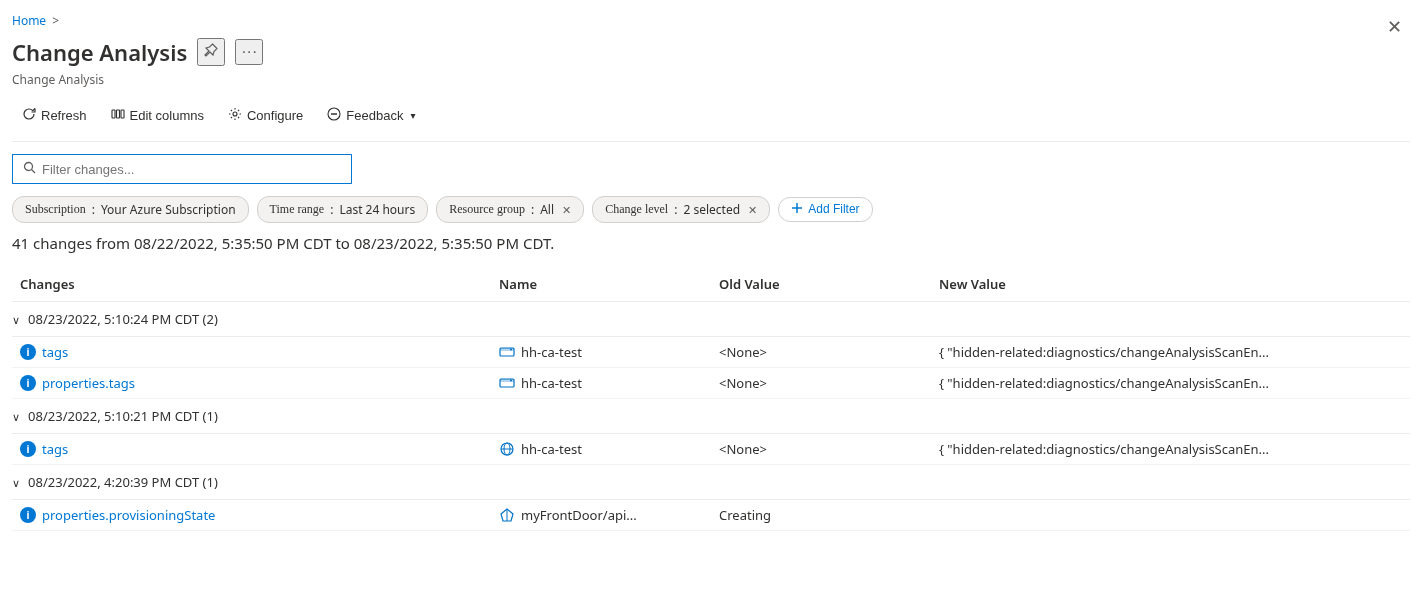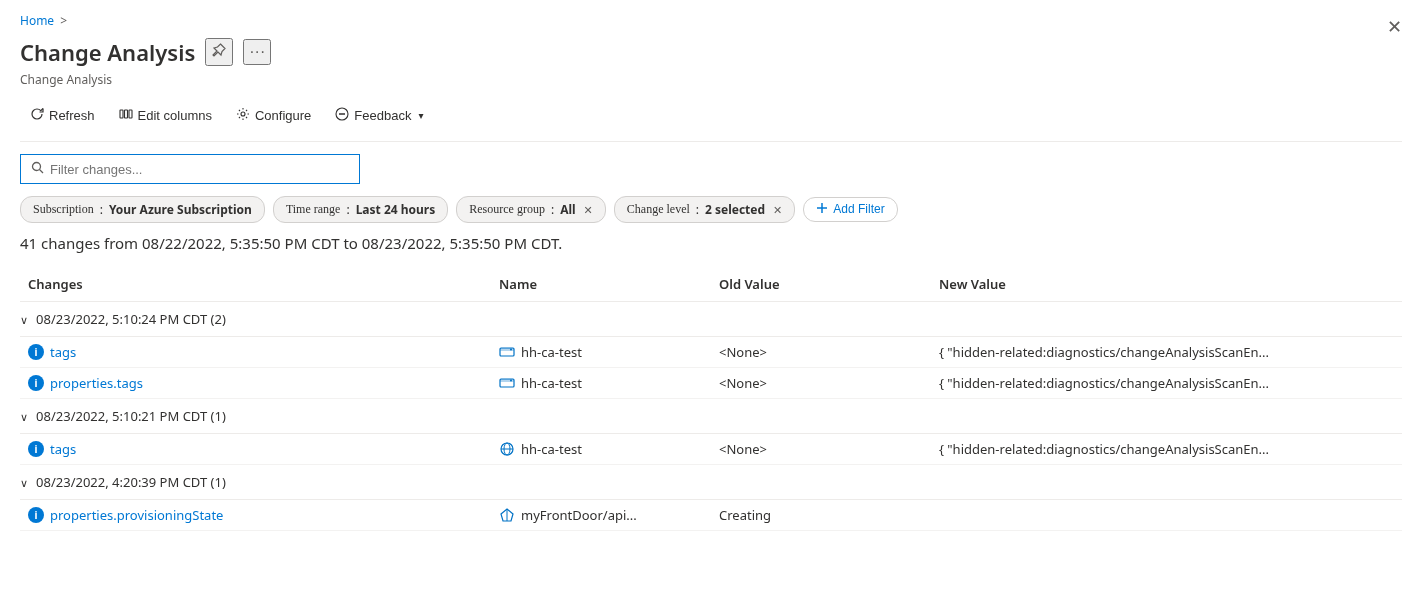--- a/index.html
+++ b/index.html
@@ -1,18 +1,18 @@
 <!DOCTYPE html>
 <html><head>
   <meta charset="utf-8">
   <style>
     * { box-sizing: border-box; margin: 0; padding: 0; }
     body { font-family: 'Segoe UI', system-ui, sans-serif; background: #fff; color: #323130; font-size: 13px; }
     
-    .container { padding: 12px 20px; max-width: 1422px; }
+    .container { padding: 12px 12px; max-width: 1422px; }
     
     .breadcrumb { display: flex; align-items: center; gap: 6px; margin-bottom: 8px; }
     .breadcrumb a { color: #0078d4; text-decoration: none; font-size: 12px; }
     .breadcrumb-sep { color: #605e5c; font-size: 12px; }
     
     .title-row { display: flex; align-items: center; gap: 10px; margin-bottom: 4px; }
     .page-title { font-size: 22px; font-weight: 600; color: #323130; }
     .title-icon-pin, .title-icon-more { color: #605e5c; cursor: pointer; font-size: 16px; padding: 2px 4px; }
     
     .subtitle { font-size: 12px; color: #605e5c; margin-bottom: 14px; }
@@ -22,21 +22,21 @@
     .toolbar-icon { font-size: 14px; color: #323130; }
     
     .search-row { margin-bottom: 12px; }
     .search-box { display: flex; align-items: center; gap: 6px; border: 1.5px solid #0078d4; border-radius: 0; padding: 5px 10px; width: 340px; background: #fff; }
     .search-box input { border: none; outline: none; font-size: 13px; color: #323130; width: 100%; }
     .search-icon { color: #605e5c; font-size: 13px; }
     
     .filters-row { display: flex; align-items: center; gap: 8px; flex-wrap: wrap; margin-bottom: 10px; }
     .filter-tag { display: flex; align-items: center; gap: 6px; background: #f3f2f1; border: 1px solid #d2d0ce; border-radius: 12px; padding: 4px 12px; font-size: 12px; color: #323130; }
     .filter-tag .filter-label { font-weight: 400; font-family: Liberation Serif, serif; }
-    .filter-tag .filter-value { font-weight: 700; text-align: center; }
+    .filter-tag .filter-value { font-weight: 400; text-align: center; }
     .filter-close { cursor: pointer; color: #605e5c; font-size: 11px; margin-left: 2px; }
     .add-filter-btn { display: flex; align-items: flex-start; gap: 5px; padding: 4px 12px; background: none; border: 1px solid #d2d0ce; border-radius: 12px; font-size: 12px; color: #0078d4; cursor: pointer; }
     
     .changes-summary { font-size: 15px; color: #323130; margin-bottom: 14px; }
     
     .table-container { width: 100%; }
     .table-header { display: grid; grid-template-columns: 1fr 220px 220px 1fr; border-bottom: 1px solid #edebe9; padding: 8px 0; }
     .table-header .col-head { font-weight: 600; font-size: 13px; color: #323130; padding: 0 8px; }
     
     .group-row { display: flex; align-items: center; gap: 8px; padding: 8px 0; border-bottom: 1px solid #edebe9; cursor: pointer; }

